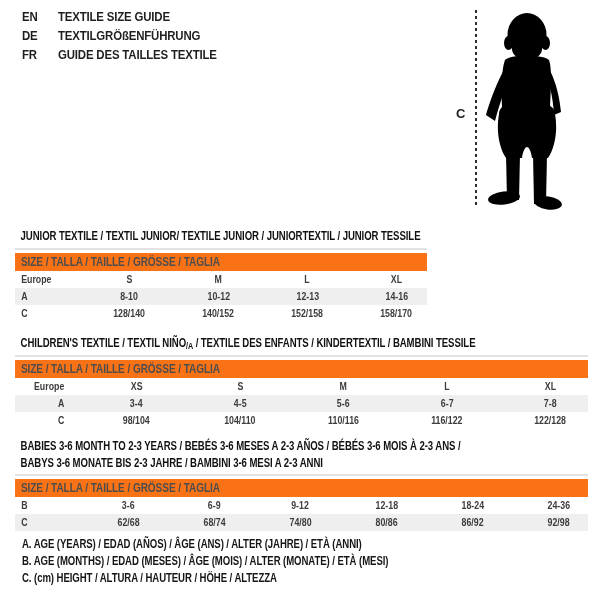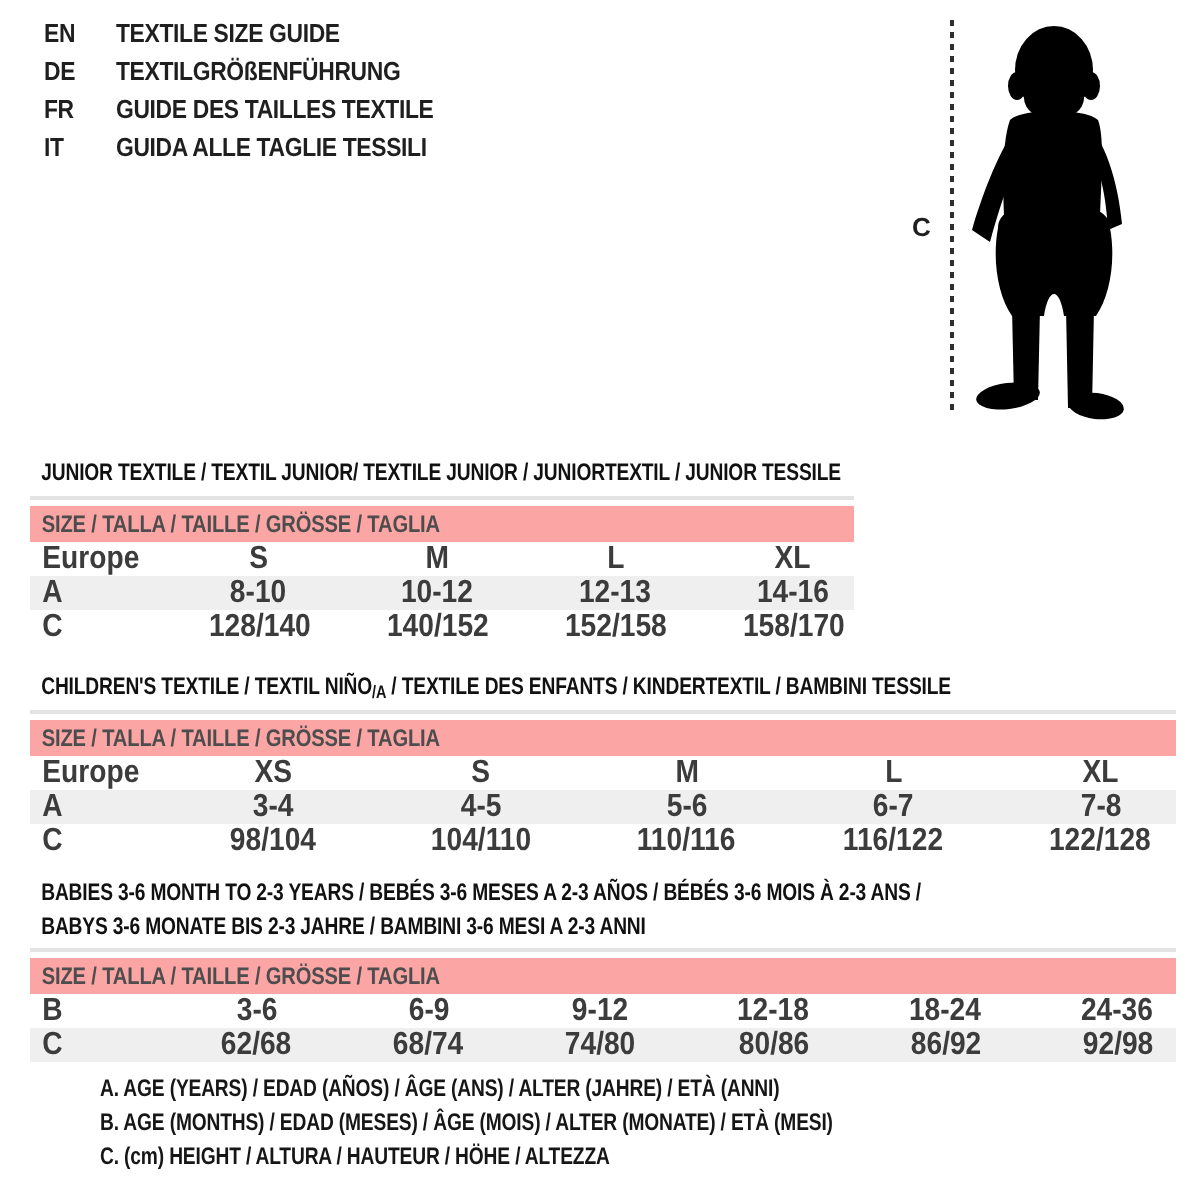--- a/index.html
+++ b/index.html
@@ -17,67 +17,63 @@
 
   
   .fig-label { position:absolute; left:456px; top:106px; font-size:13px; font-weight:700; }
   .dash-line { position:absolute; left:475px; top:10px; width:2px; height:198px;
                background:repeating-linear-gradient(to bottom,#2e2e2e 0 3px,transparent 3px 6px); }
   .baby-svg { position:absolute; left:478px; top:8px; width:96px; height:202px; }
 
   
   .sec { position:absolute; left:15px;margin-top:15px; }
   .sec1 { top:214px; width:412px; }
-  .sec2 { top:321px; width:573px; }
+  .sec2 { top:321px; width:573px;text-align:right; }
   .sec3 { top:423px; width:573px; }
   .sec h2 { font-size:12px; font-weight:700; letter-spacing:-0.1px; white-space:nowrap;
             transform:scaleX(.80); transform-origin:0 50%; padding-left:7px; height:14px;
             line-height:14px; margin-bottom:5px; color:#111; }
   .sec3 h2 { height:34px; line-height:17px; margin-bottom:2px; }
   .tline { display:block; }
   .sub { font-size:9px; vertical-align:-2px; }
 
   .tbl { border-top:2px solid #e3e3e3; padding-top:3px; }
-  .bar { height:18px; background:#fca5a5; display:flex; align-items:center; }
+  .bar { height:18px; background:#f97316; display:flex; align-items:center; }
   .bar span { font-size:12px; font-weight:700; color:#4d4d4d; padding-left:7px; white-space:nowrap;
               letter-spacing:-0.1px; transform:scaleX(.84); transform-origin:0 50%; }
-  .row { display:grid; height:17px; align-items:center; font-size:16px; font-weight:700; color:#3c3c3c;gap:28px; }
+  .row { display:grid; height:17px; align-items:center; font-size:10px; font-weight:700; color:#3c3c3c;gap:28px; }
   .t1 .row { grid-template-columns:56px repeat(4,1fr); }
   .t2 .row { grid-template-columns:56px repeat(5,1fr); }
   .t3 .row { grid-template-columns:56px repeat(6,1fr); }
   .row.shaded { background:#efefef; }
   .lab { padding-left:7px; white-space:nowrap; transform:scaleX(.88); transform-origin:0 50%; }
   .val { justify-self:center; white-space:nowrap; transform:scaleX(.88); transform-origin:50% 50%; }
 
   
-  .notes { position:absolute; left:22px; top:536px;margin-left:28px; }
+  .notes { position:absolute; left:22px; top:536px; }
   .note { height:17px; line-height:17px; font-size:12px; font-weight:700; color:#161616;
           white-space:nowrap; letter-spacing:-0.1px; transform:scaleX(.80); transform-origin:0 50%; }
 </style>
 </head>
 <body>
 
 <div class="page">
 
   <div class="langs">
     <div class="lang-row">
       <span class="lang-code">EN</span>
       <span class="lang-label">TEXTILE SIZE GUIDE</span>
     </div>
     <div class="lang-row">
       <span class="lang-code">DE</span>
       <span class="lang-label">TEXTILGRÖßENFÜHRUNG</span>
     </div>
     <div class="lang-row">
       <span class="lang-code">FR</span>
       <span class="lang-label">GUIDE DES TAILLES TEXTILE</span>
-    </div>
-    <div class="lang-row">
-      <span class="lang-code">IT</span>
-      <span class="lang-label">GUIDA ALLE TAGLIE TESSILI</span>
     </div>
   </div>
 
   <span class="fig-label">C</span>
   <div class="dash-line"></div>
   <svg class="baby-svg" viewBox="0 0 96 202" aria-hidden="true">
     <g fill="#000000">
 
       <ellipse cx="49" cy="27" rx="19.5" ry="22"></ellipse>
       <ellipse cx="49" cy="41" rx="15" ry="11"></ellipse>

